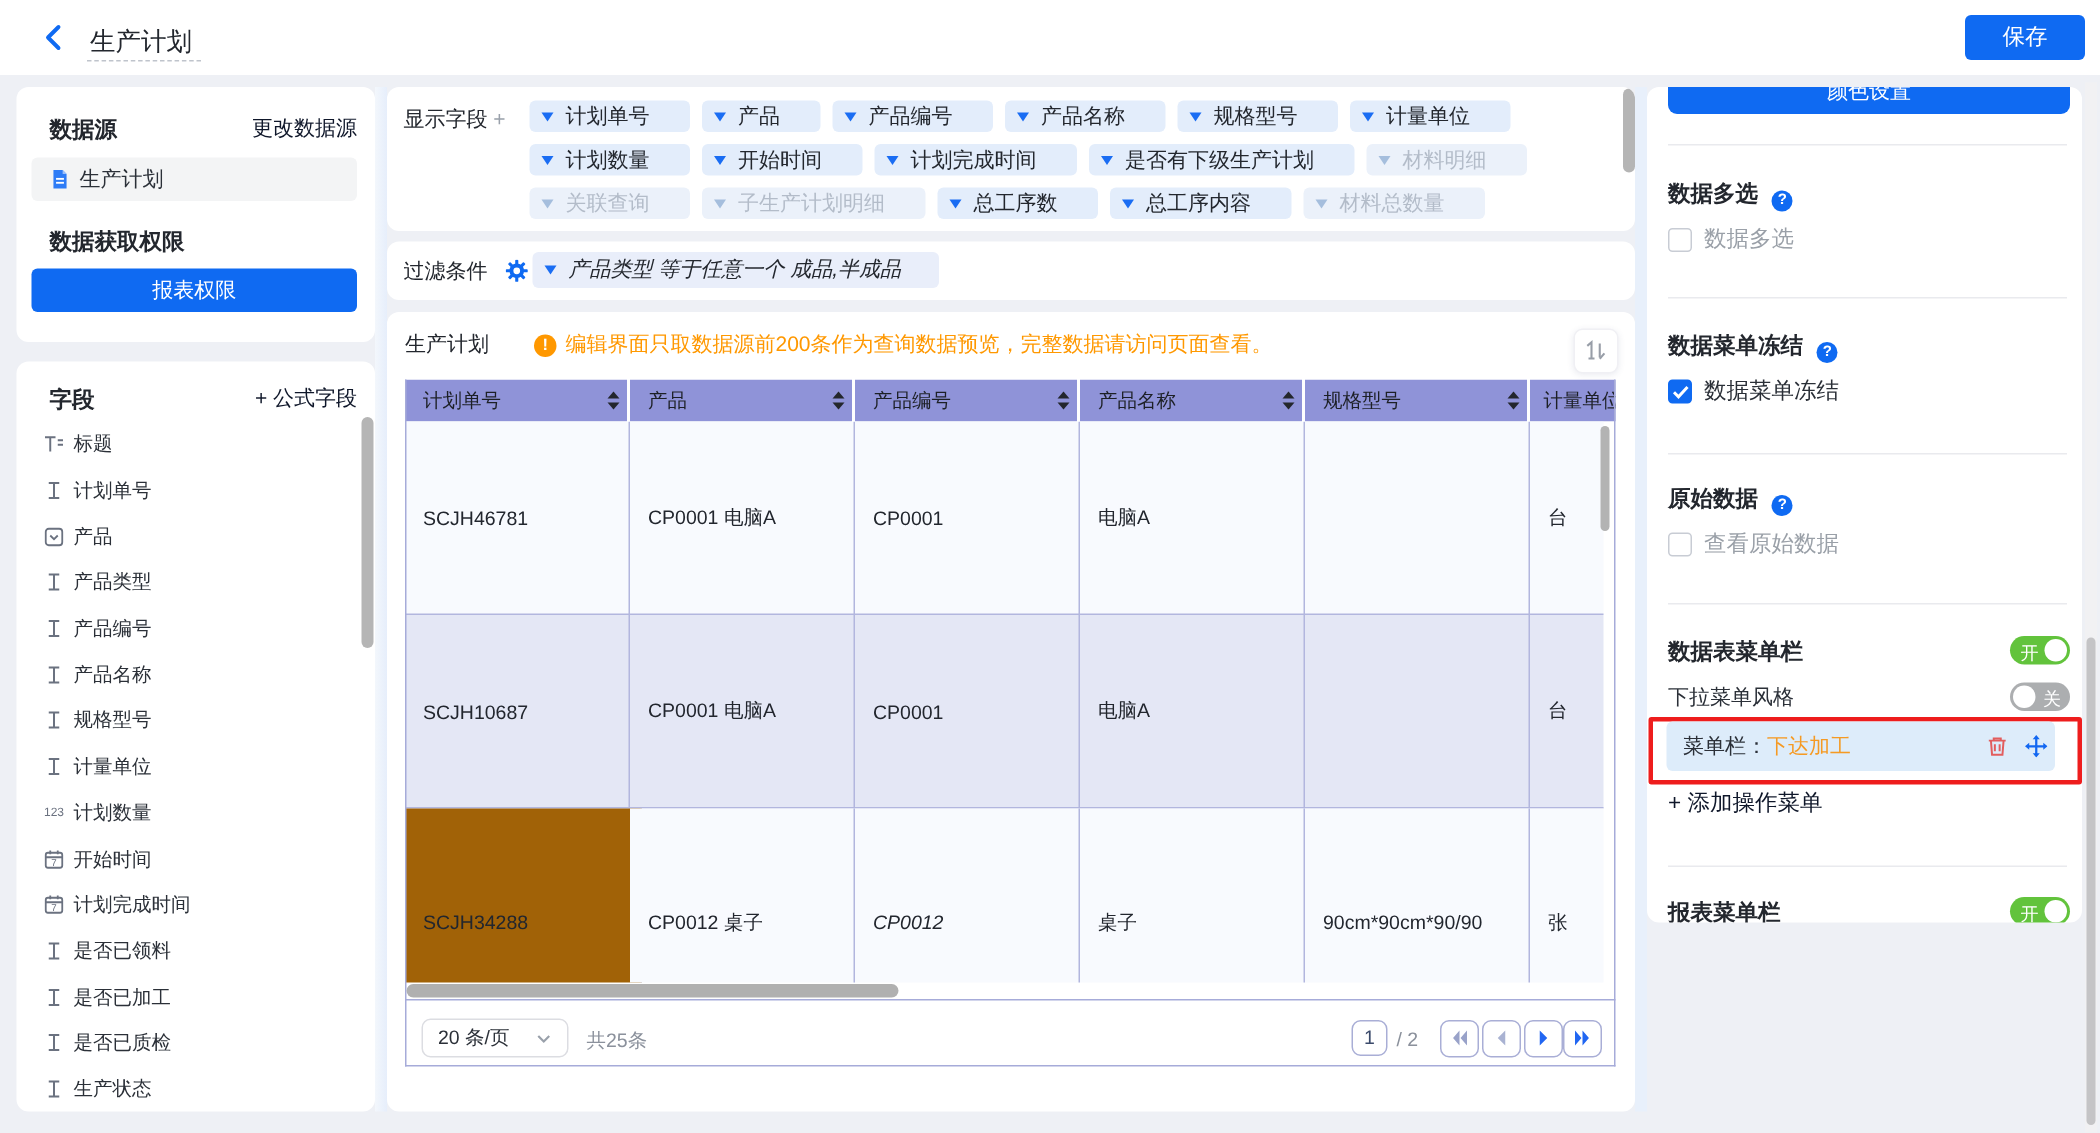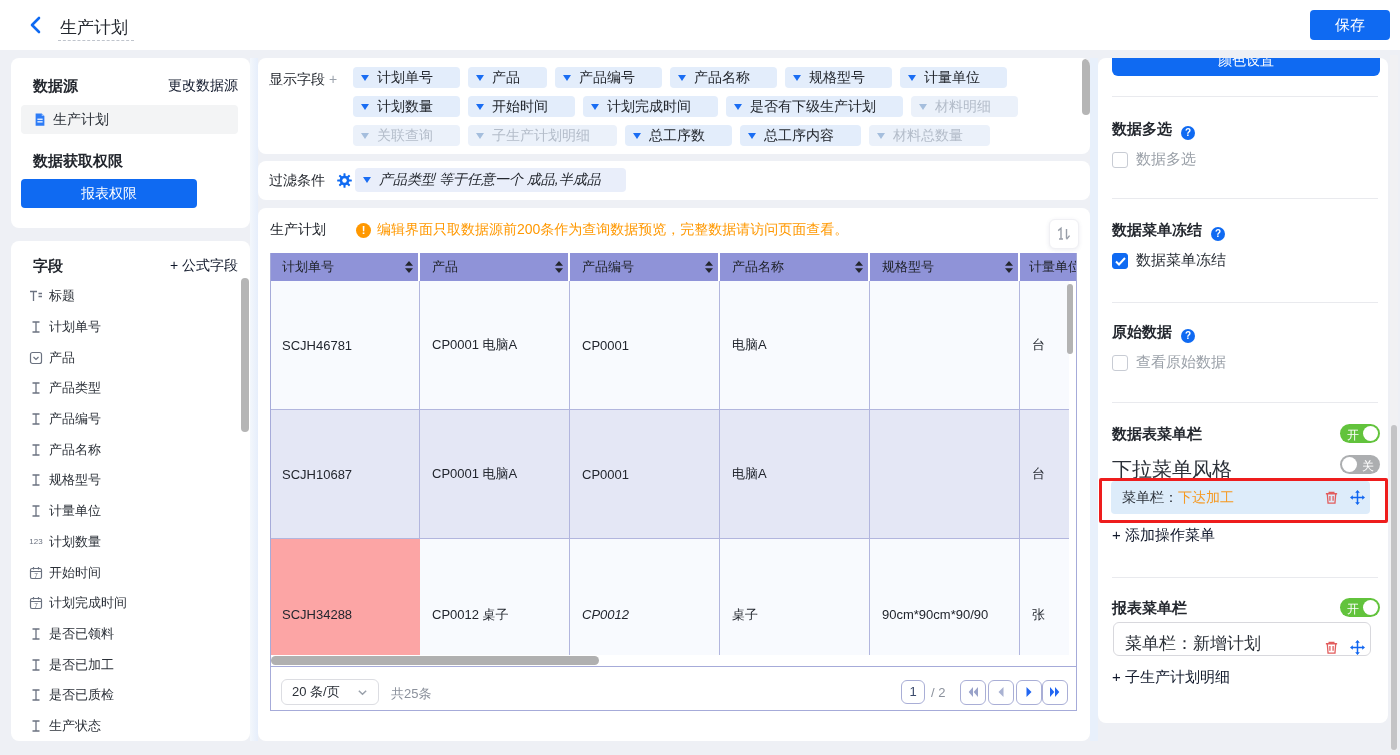--- a/index.html
+++ b/index.html
@@ -60,21 +60,21 @@
   <div class="abs blue" style="right:12px;top:19px;font-size:14px;">更改数据源</div>
   <div class="abs" style="left:10px;top:47px;width:217px;height:29px;background:#f3f4f5;border-radius:4px;display:flex;align-items:center;padding-left:12px;font-size:14px;color:#2b3038;">
     <svg width="14" height="15" viewBox="0 0 16 16" style="margin-right:6px">
         <path d="M3 1 h7 l3 3 v11 h-10 z" fill="#2e7cf6"></path>
         <path d="M10 1 l3 3 h-3 z" fill="#9cc0fa"></path>
         <rect x="5" y="7" width="6" height="1.4" fill="#fff"></rect>
         <rect x="5" y="10" width="6" height="1.4" fill="#fff"></rect>
       </svg>
     生产计划</div>
   <div class="abs h14" style="left:22px;top:94px;">数据获取权限</div>
-  <div class="abs" style="left:10px;top:121px;width:176px;height:29px;background:#0f6af2;border-radius:4px;color:#fff;font-size:14px;text-align:center;line-height:29px;">报表权限</div>
+  <div class="abs" style="left:10px;top:121px;width:217px;height:29px;background:#0f6af2;border-radius:4px;color:#fff;font-size:14px;text-align:center;line-height:29px;">报表权限</div>
 </div>
 
 <div class="card" style="left:11px;top:241px;width:239px;height:500px;overflow:hidden;">
   <div class="abs h14" style="left:22px;top:16px;">字段</div>
   <div class="abs blue" style="right:12px;top:16px;font-size:14px;">+ 公式字段</div>
   <div class="abs" style="left:0;top:40px;width:236px;" id="fieldlist">
       <div class="frow"><span class="fic">
           <svg width="14" height="14" viewBox="0 0 14 14">
             <path stroke="#6b7280" stroke-width="1.3" fill="none" d="M1 2.5 h7 M4.5 2.5 V12 M9.5 4.5 h3.5 M9.5 7.5 h3.5"></path>
           </svg>
@@ -253,21 +253,21 @@
       <div class="cell" style="left:300px;top:0px;width:150px;height:129px;background:#f8fafe;">CP0001</div>
       <div class="cell" style="left:450px;top:0px;width:150px;height:129px;background:#f8fafe;">电脑A</div>
       <div class="cell" style="left:600px;top:0px;width:150px;height:129px;background:#f8fafe;"></div>
       <div class="cell" style="left:750px;top:0px;width:150px;height:129px;background:#f8fafe;">台</div>
       <div class="cell" style="left:0px;top:129px;width:150px;height:129px;background:#e4e7f5;">SCJH10687</div>
       <div class="cell" style="left:150px;top:129px;width:150px;height:129px;background:#e4e7f5;">CP0001 电脑A</div>
       <div class="cell" style="left:300px;top:129px;width:150px;height:129px;background:#e4e7f5;">CP0001</div>
       <div class="cell" style="left:450px;top:129px;width:150px;height:129px;background:#e4e7f5;">电脑A</div>
       <div class="cell" style="left:600px;top:129px;width:150px;height:129px;background:#e4e7f5;"></div>
       <div class="cell" style="left:750px;top:129px;width:150px;height:129px;background:#e4e7f5;">台</div>
-      <div class="cell" style="left:0px;top:258px;width:158px;height:152px;background:#fca5a5;">SCJH34288</div>
+      <div class="cell" style="left:0px;top:258px;width:158px;height:152px;background:#a16207;">SCJH34288</div>
       <div class="cell" style="left:150px;top:258px;width:150px;height:152px;background:#f8fafe;">CP0012 桌子</div>
       <div class="cell" style="left:300px;top:258px;width:150px;height:152px;background:#f8fafe;font-style:italic;">CP0012</div>
       <div class="cell" style="left:450px;top:258px;width:150px;height:152px;background:#f8fafe;">桌子</div>
       <div class="cell" style="left:600px;top:258px;width:150px;height:152px;background:#f8fafe;">90cm*90cm*90/90</div>
       <div class="cell" style="left:750px;top:258px;width:150px;height:152px;background:#f8fafe;">张</div>
     </div>
 
   <div class="abs" style="left:12px;top:45px;width:807px;height:458px;border:1px solid #a6abd9;border-top:none;pointer-events:none;"></div>
 
   <div class="abs" style="left:13px;top:448px;width:328px;height:9px;background:#b0b0b0;border-radius:5px;"></div>
@@ -296,21 +296,21 @@
         <span style="position:absolute;left:82px;top:0;width:26px;height:25px;border:1px solid #a9aed6;border-radius:6px;text-align:center;"><svg width="12" height="12" viewBox="0 0 12 12" style="margin-top:5px">
             <path d="M6 1 L10.3 6 L6 11z M1 1 L5.3 6 L1 11z" fill="#2166f2"></path>
           </svg></span>
       </div>
   </div>
 </div>
 
 <div class="abs" style="left:250px;top:58px;width:8px;height:683px;background:linear-gradient(to right,#f3f7fc,#e6eefb);"></div>
 <div class="abs" style="left:1090px;top:58px;width:8px;height:683px;background:#e8f0fb;"></div>
 
-<div class="card" style="left:1098px;top:58px;width:290px;height:665px;overflow:hidden;">
+<div class="card" style="left:1098px;top:58px;width:290px;height:557px;overflow:hidden;">
   <div class="abs" style="left:14px;top:-14px;width:268px;height:32px;background:#0f6af2;border-radius:6px;color:#fff;font-size:14px;text-align:center;line-height:32px;">颜色设置</div>
   <div class="divider" style="top:38px;"></div>
   <div class="abs h14" style="left:14px;top:62px;">数据多选 <span class="qm">?</span></div>
   <div class="abs" style="left:14px;top:92px;display:flex;align-items:center;">
       <span class="cb"></span>
       <span style="margin-left:8px;color:#9aa0a8;font-size:15px;">数据多选</span>
     </div>
   <div class="divider" style="top:140px;"></div>
   <div class="abs h14" style="left:14px;top:163px;">数据菜单冻结 <span class="qm">?</span></div>
   <div class="abs" style="left:14px;top:193px;display:flex;align-items:center;">
@@ -327,21 +327,21 @@
       <span class="cb"></span>
       <span style="margin-left:8px;color:#9aa0a8;font-size:15px;">查看原始数据</span>
     </div>
   <div class="divider" style="top:344px;"></div>
 
   <div class="abs h14" style="left:14px;top:367px;font-size:15px;">数据表菜单栏</div>
   <div class="tg on" style="left:242px;top:366px;">
       <span class="txt">开</span>
       <span class="knob"></span>
     </div>
-  <div class="abs" style="left:14px;top:398px;font-size:20px;color:#2b3038;">下拉菜单风格</div>
+  <div class="abs" style="left:14px;top:398px;font-size:14px;color:#2b3038;">下拉菜单风格</div>
   <div class="tg off" style="left:242px;top:397px;">
       <span class="txt">关</span>
       <span class="knob"></span>
     </div>
 
   <div class="abs" style="left:1px;top:420px;width:289px;height:45px;border:3px solid #ee1d1d;border-radius:2px;"></div>
   <div class="abs menuitem" style="left:13px;top:423px;width:259px;height:33px;background:#ddecfa;border-radius:4px;display:flex;align-items:center;padding:0 5px 0 11px;font-size:14px;">
     <span style="color:#2b3038;">菜单栏：</span>
       <span style="color:#f59a23;">下达加工</span>
     <svg style="margin-left:auto" width="15" height="15" viewBox="0 0 16 16">

